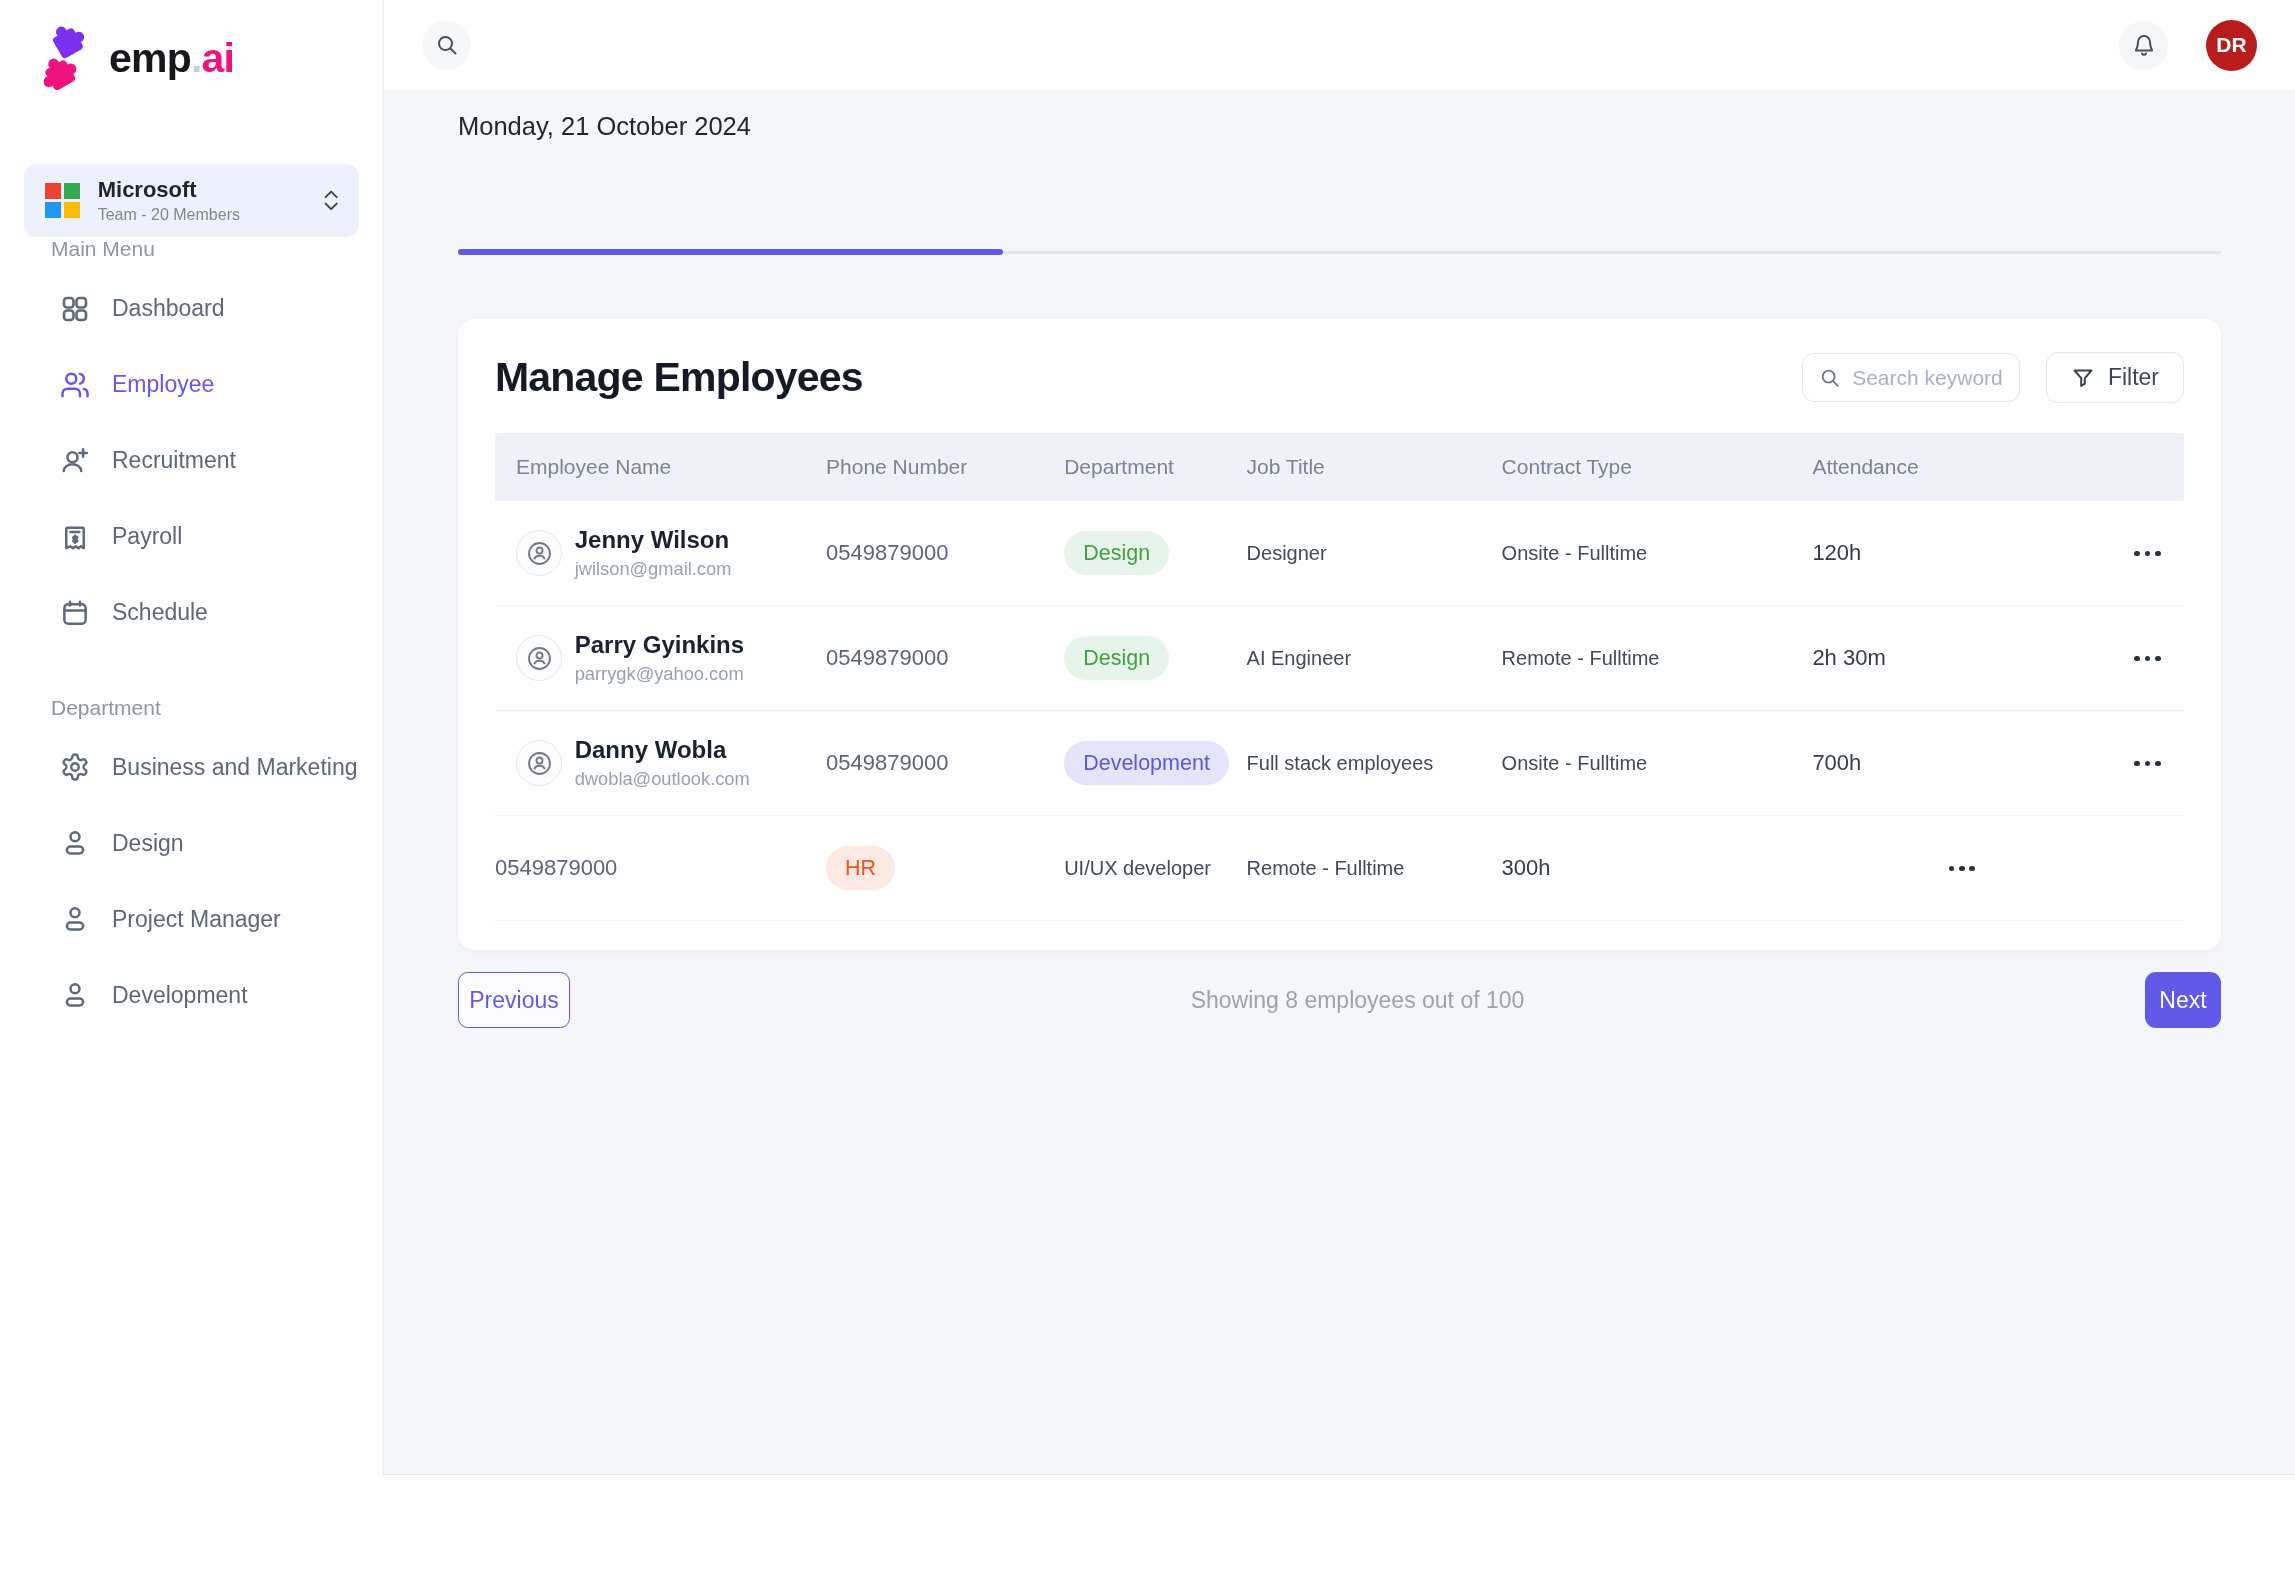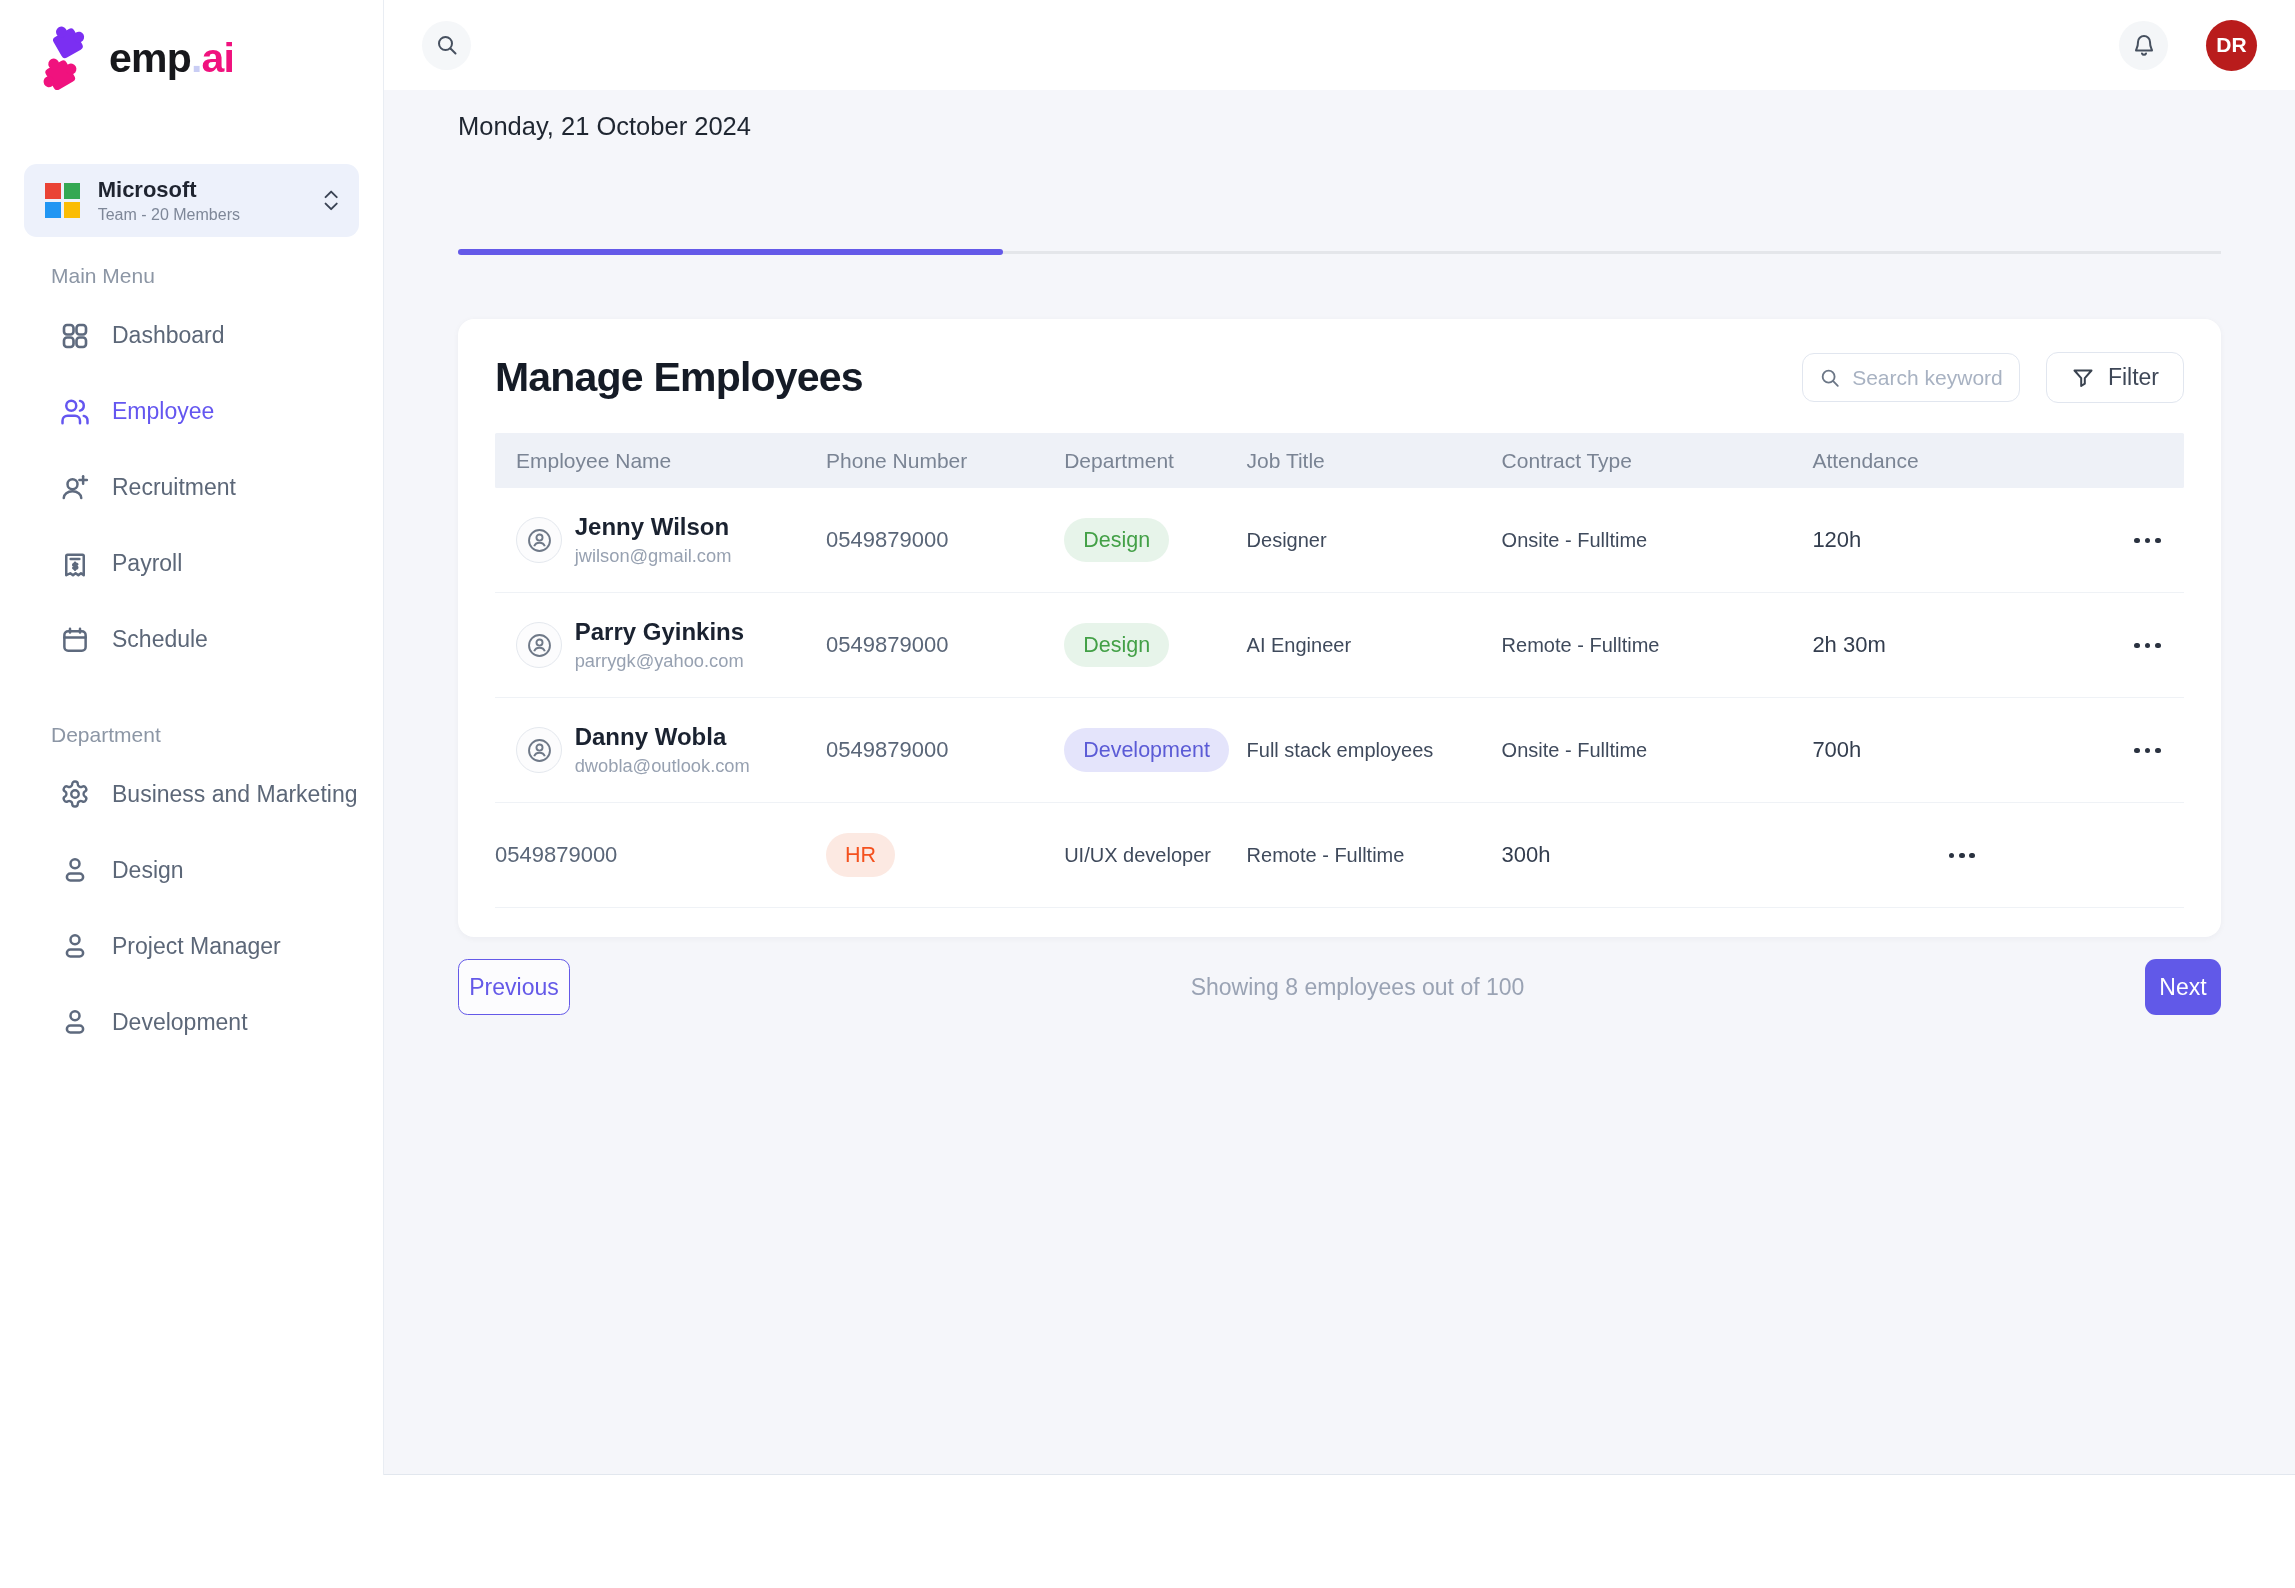--- a/index.html
+++ b/index.html
@@ -22,21 +22,21 @@
     margin:68px 24px 0 24px; height:73px; background:#edf1fb; border-radius:12.7px;
     display:flex; align-items:center; padding:0 21px; cursor:pointer;
   }
   .ms-logo { display:grid; grid-template-columns:16px 16px; grid-template-rows:16px 16px; gap:3.2px; margin-right:17.5px; }
   .ms-logo span { display:block; }
   .team-texts { flex:1; }
   .team-name { font-size:22px; font-weight:700; color:#1f2430; }
   .team-sub { font-size:16px; color:#7e8798; margin-top:3.2px; }
   .team-chevrons { color:#3a4354; display:flex; flex-direction:column; gap:3.2px; align-items:center; }
 
-  .side-section { margin-top:27px; }
+  .side-section { }
   .side-label { padding-left:51px; font-size:21px; color:#8c96a5; }
   .side-items { margin-top:9.6px; }
   .side-item {
     height:76px; display:flex; align-items:center; gap:22px; padding-left:60px;
     color:#5c6778; cursor:pointer;
   }
   .side-item .icn { width:30px; height:30px; flex:0 0 30px; color:#5e6a7e; }
   .side-item .lbl { font-size:23px; }
   .side-item.active { color:#6456f0; }
   .side-item.active .icn { color:#6456f0; }
@@ -88,21 +88,21 @@
   }
   .filter-btn .icn { color:#39424f; }
 
   
   .etable { margin-top:30px; }
   .trow {
     display:grid;
     grid-template-columns:19.6% 14.1% 10.8% 15.1% 18.4% 17.7% 4.3%;
     align-items:center;
   }
-  .thead { background:#eef1f7; height:55px; border-radius:1.6px; }
+  .thead { background:#eef1f7; height:68px; border-radius:1.6px; }
   .thead .th { font-size:21px; color:#7a8494; }
   .th:first-child, .td-name { padding-left:21px; }
   .tbody .trow { height:105px; border-bottom:1.6px solid #eff2f6; }
   .td-name { display:flex; align-items:center; gap:12.7px; }
   .row-avatar {
     width:46px; height:46px; border-radius:50%; border:1.6px solid #e4e8ee; background:#fcfcfd;
     display:flex; align-items:center; justify-content:center; color:#6f7988; flex:0 0 46px;
   }
   .p-name { font-size:24px; font-weight:700; color:#1a2230; }
   .p-email { font-size:18.3px; color:#97a1b1; margin-top:4px; }

